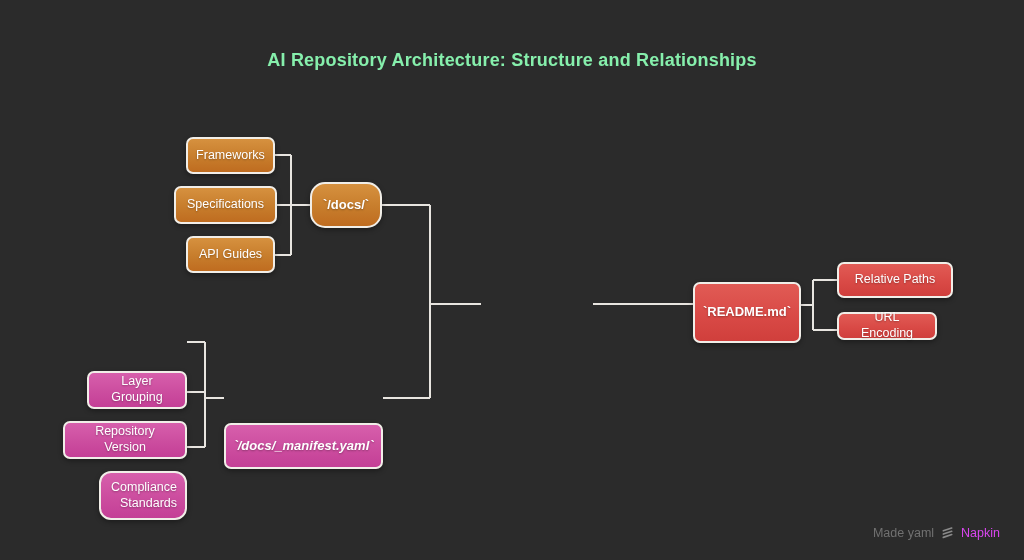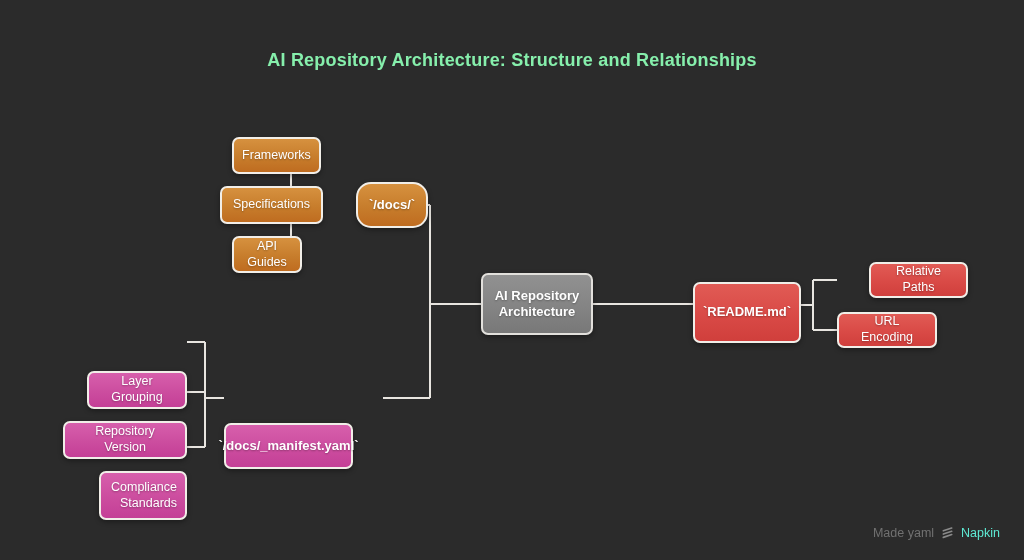--- a/index.html
+++ b/index.html
@@ -42,36 +42,36 @@
     justify-content: center;
     text-align: center;
     color: #ffffff;
     font-size: 12.5px;
     line-height: 1.25;
     padding: 3px 8px;
     box-shadow: 0 2px 5px rgba(0,0,0,0.35);
     text-shadow: 0 1px 2px rgba(0,0,0,0.30);
   }
   .node.hub { font-weight: bold; font-size: 13px; }
-  .node.right-text { justify-content: flex-end; text-align: right; }
-  .orange { background: linear-gradient(180deg, #d6913f 0%, #c77d2c 55%, #bf6c20 100%); margin-left: 46px; }
+  .node.right-text { justify-content: flex-end; text-align: right; border-radius: 12px; }
+  .orange { background: linear-gradient(180deg, #d6913f 0%, #c77d2c 55%, #bf6c20 100%); }
   .pink   { background: linear-gradient(180deg, #d75fac 0%, #cc4d9f 55%, #c43f96 100%); margin-top: 48px; }
   .red    { background: linear-gradient(180deg, #e15b55 0%, #d94a46 55%, #d03f3c 100%); }
   .gray   { background: linear-gradient(180deg, #919191 0%, #848484 55%, #787878 100%); border-color: #e2e0dc; }
   .watermark {
     position: absolute;
     right: 24px;
     bottom: 20px;
     display: flex;
     align-items: center;
     gap: 6px;
     color: #717171;
     font-size: 12.5px;
   }
-  .watermark .brand { color: #5eead4; }
+  .watermark .brand { color: #d946ef; }
   .napkin-logo { display: inline-block; }
 </style>
 </head>
 <body>
 
 <div id="canvas">
 
   <div class="title">AI Repository Architecture: Structure and Relationships</div>
 
   <svg id="wires" width="1024" height="560" viewBox="0 0 1024 560">
@@ -88,51 +88,48 @@
       <path d="M801,305 H813 M813,280 V330 M813,280 H837 M813,330 H837"></path>
     </g>
   </svg>
 
   <div class="node orange" style="left:186px; top:137px; width:89px; height:37px;">
     <span>Frameworks</span>
   </div>
   <div class="node orange" style="left:174px; top:186px; width:103px; height:38px;">
     <span>Specifications</span>
   </div>
-  <div class="node orange" style="left:186px; top:236px; width:70px; height:37px;">
+  <div class="node orange" style="left:186px; top:236px; width:89px; height:37px;">
     <span>API Guides</span>
   </div>
   <div class="node orange hub" style="left:310px; top:182px; width:72px; height:46px;border-radius:15px;">
     <span>`/docs/`</span>
   </div>
 
   <div class="node pink" style="left:87px; top:323px; width:100px; height:38px;">
     <span>Layer Grouping</span>
   </div>
   <div class="node pink" style="left:63px; top:373px; width:124px; height:38px;">
     <span>Repository Version</span>
   </div>
   <div class="node pink right-text" style="left:99px; top:423px; width:88px; height:49px;">
     <span>Compliance Standards</span>
   </div>
-  <div class="node pink hub" style="left:224px; top:375px; width:129px; height:46px;">
+  <div class="node pink hub" style="left:224px; top:375px; width:159px; height:46px;font-style:italic;">
     <span>`/docs/_manifest.yaml`</span>
   </div>
 
-  <div class="node gray hub" style="left:481px; top:273px; width:112px; height:62px;">
-    <span>AI Repository Architecture</span>
-  </div>
 
   <div class="node red hub" style="left:693px; top:282px; width:108px; height:61px;">
     <span>`README.md`</span>
   </div>
-  <div class="node red" style="left:837px; top:262px; width:99px; height:36px;margin-left:32px;">
+  <div class="node red" style="left:837px; top:262px; width:116px; height:36px;">
     <span>Relative Paths</span>
   </div>
-  <div class="node red" style="left:837px; top:312px; width:100px; height:36px;">
+  <div class="node red" style="left:837px; top:312px; width:100px; height:28px;">
     <span>URL Encoding</span>
   </div>
 
   <div class="watermark">
     <span>Made yaml</span>
     <svg class="napkin-logo" width="15" height="15" viewBox="0 0 16 16">
       <g stroke="#8a8a8a" stroke-width="1.7" stroke-linecap="round" fill="none">
         <path d="M3.5,6.2 L12.5,3.2"></path>
         <path d="M3.5,9.7 L12.5,6.7"></path>
         <path d="M3.5,13.2 L12.5,10.2"></path>

